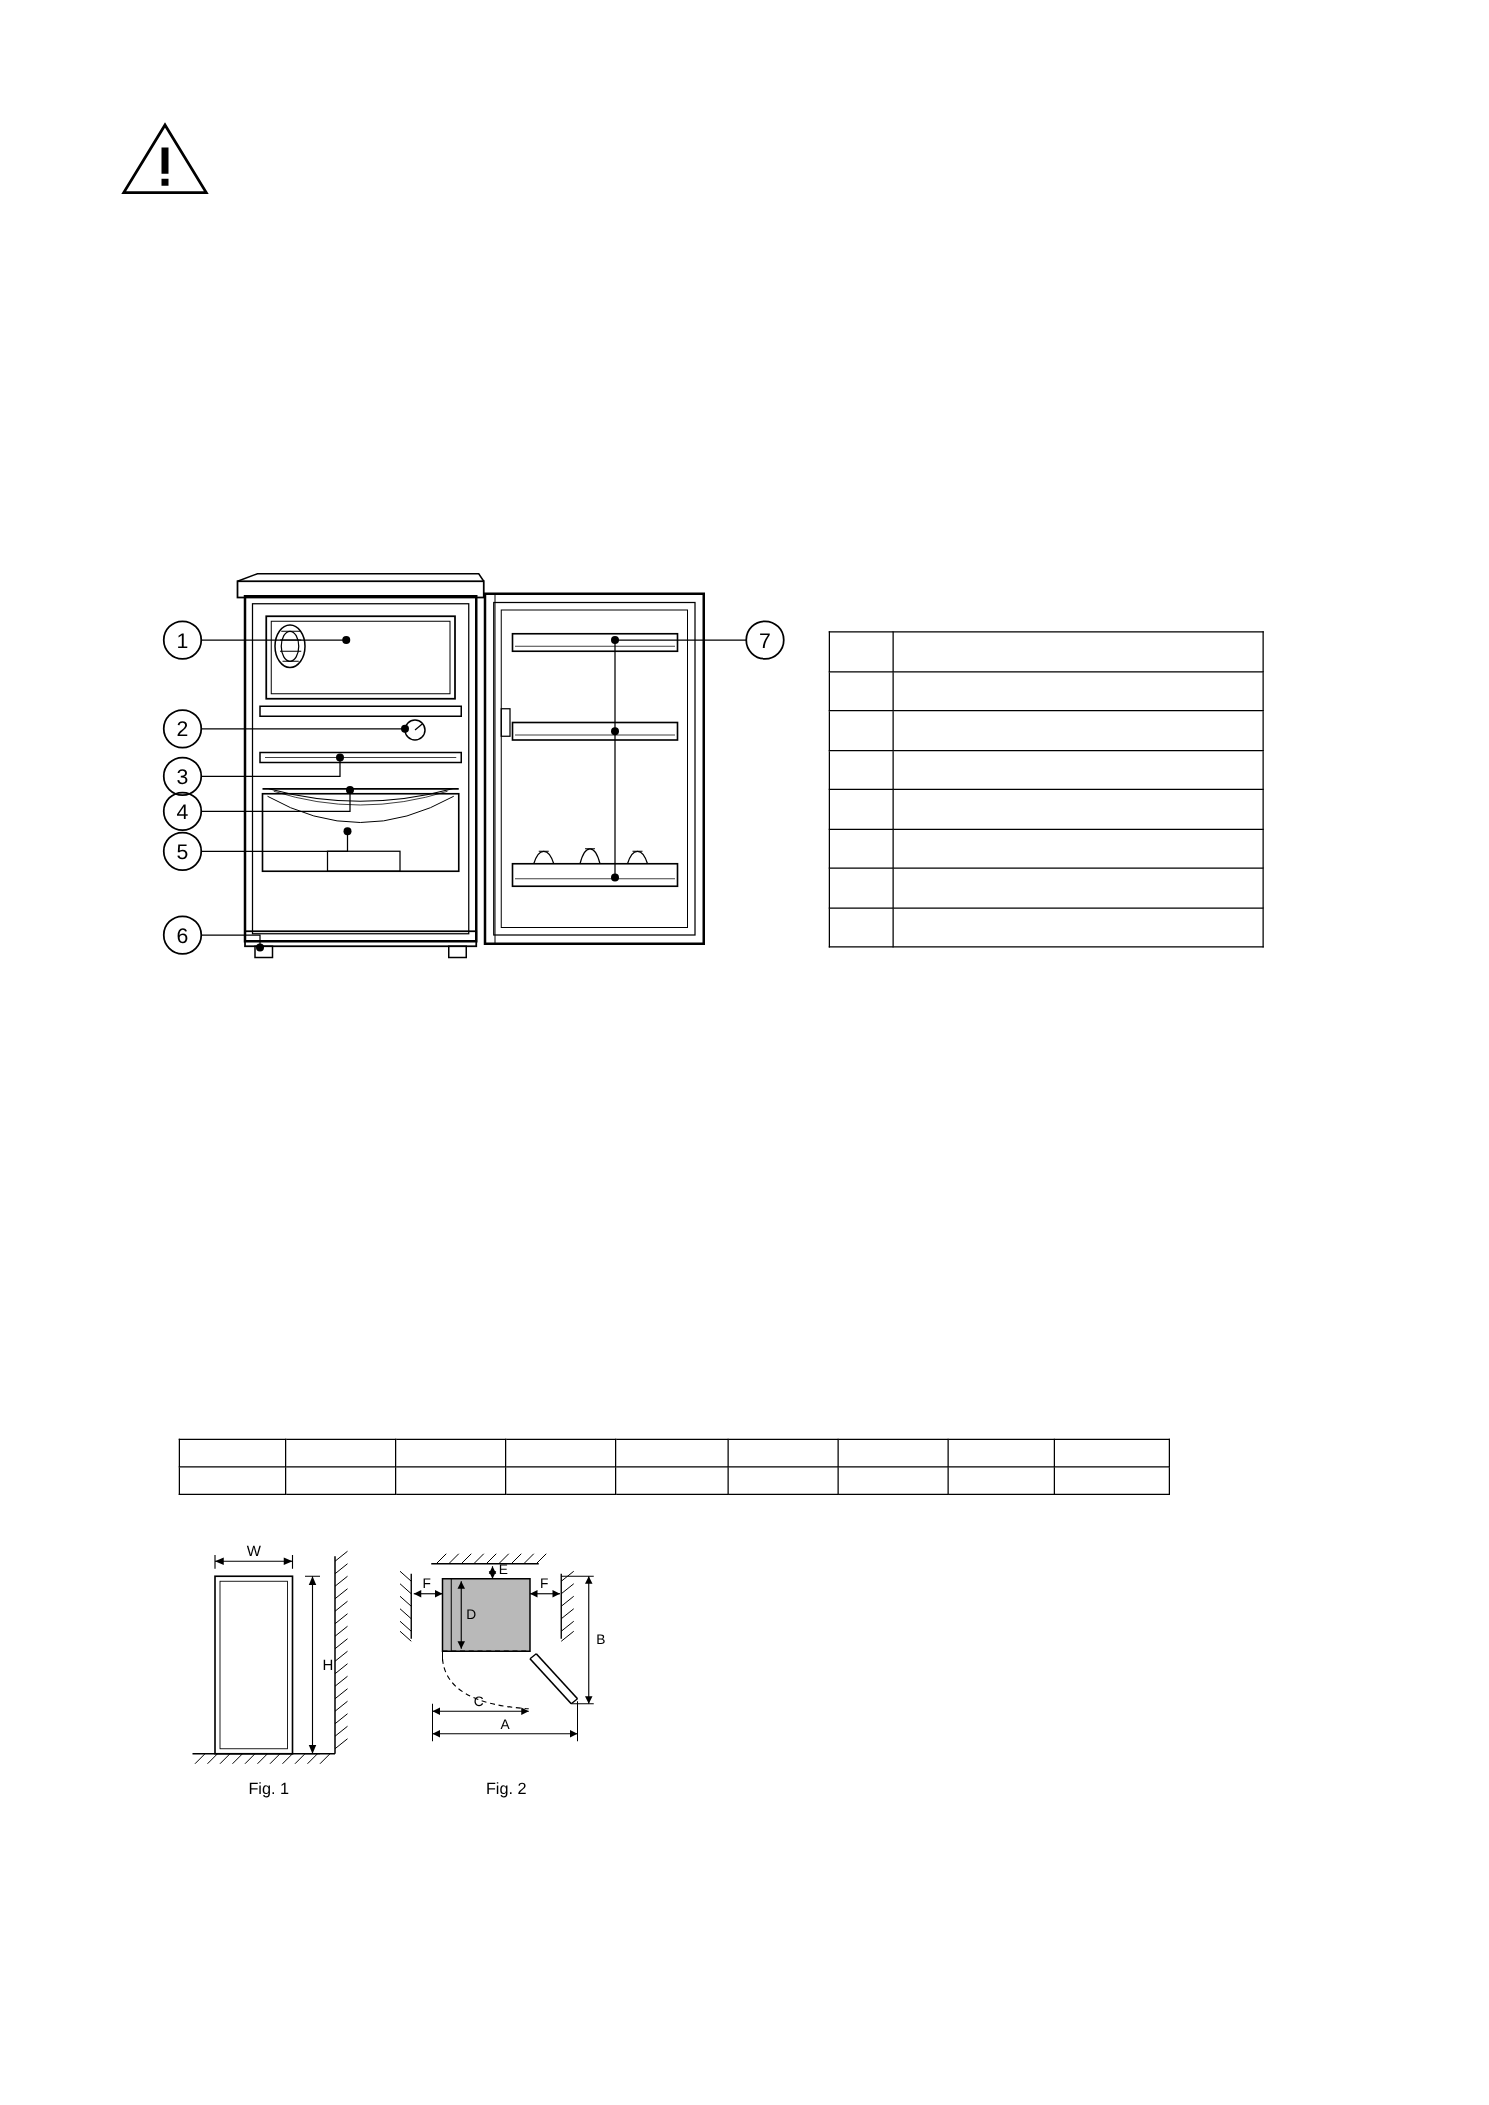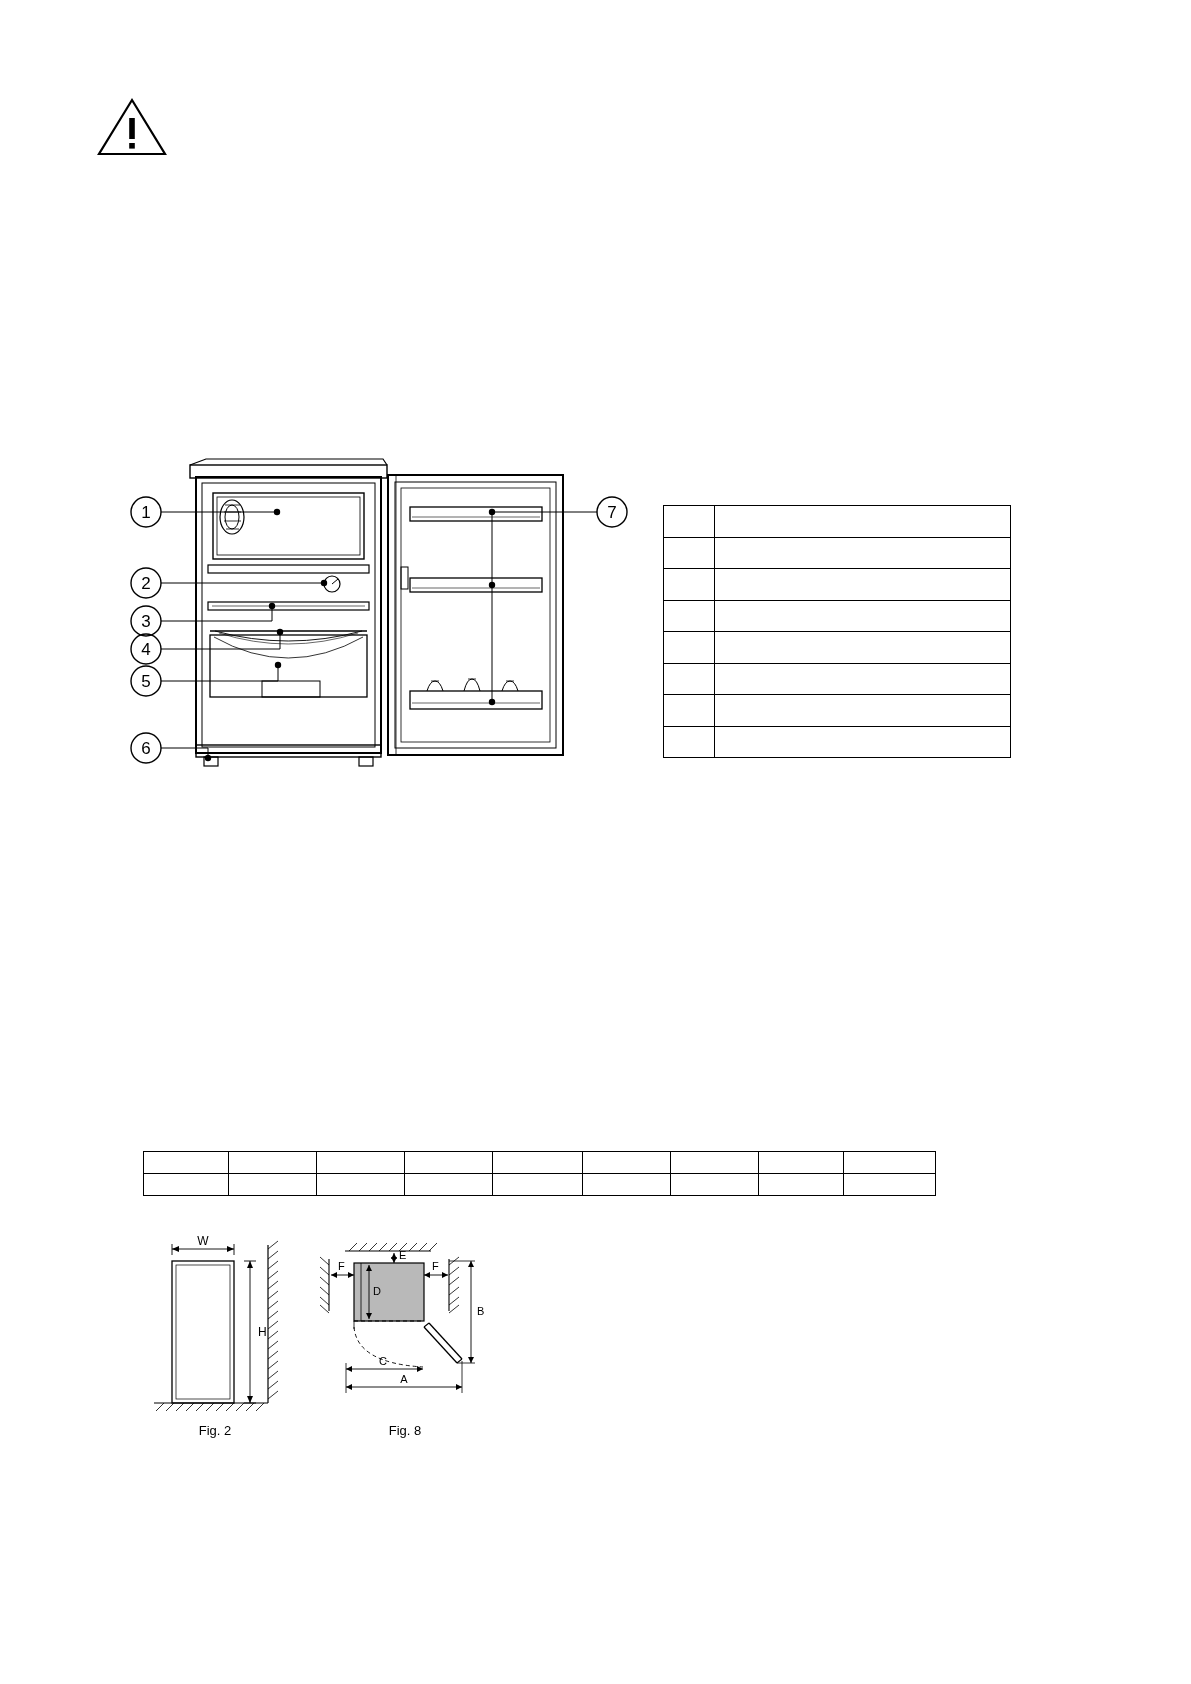--- a/index.html
+++ b/index.html
@@ -289,21 +289,21 @@
     <path d="M32 14 l7 -3 l0 6 Z" fill="#000"></path>
     <path d="M94 14 l-7 -3 l0 6 Z" fill="#000"></path>
     <text x="63" y="10" font-size="12" text-anchor="middle" font-family="Liberation Sans, sans-serif">W</text>
 
     <path class="ln" d="M110 26 L110 168" stroke-width="0.9"></path>
     <path class="ln" d="M104 26 L116 26 M104 168 L116 168" stroke-width="0.9"></path>
     <path d="M110 26 l-3 7 l6 0 Z" fill="#000"></path>
     <path d="M110 168 l-3 -7 l6 0 Z" fill="#000"></path>
     <text x="118" y="101" font-size="12" font-family="Liberation Sans, sans-serif">H</text>
   </svg>
-  <div class="fig-caption">Fig. 2</div>
+  <div class="fig-caption">Fig. 1</div>
 </div>
 
 <div class="fig2-wrap">
   <svg width="200" height="185" viewBox="0 0 200 185">
 
     <path class="ln" d="M40 16 L126 16" stroke-width="1.1"></path>
     <g stroke="#000" stroke-width="0.8">
       <path d="M44 16 l8 -8 M54 16 l8 -8 M64 16 l8 -8 M74 16 l8 -8 M84 16 l8 -8 M94 16 l8 -8 M104 16 l8 -8 M114 16 l8 -8 M124 16 l8 -8"></path>
     </g>
 
@@ -358,14 +358,14 @@
     <path d="M41 134 l6 -3 l0 6 Z" fill="#000"></path>
     <path d="M118 134 l-6 -3 l0 6 Z" fill="#000"></path>
     <text x="78" y="130" font-size="11" text-anchor="middle" font-family="Liberation Sans, sans-serif">C</text>
 
     <path class="ln" d="M41 152 L157 152" stroke-width="0.9"></path>
     <path class="ln" d="M41 128 L41 158 M157 126 L157 158" stroke-width="0.8"></path>
     <path d="M41 152 l6 -3 l0 6 Z" fill="#000"></path>
     <path d="M157 152 l-6 -3 l0 6 Z" fill="#000"></path>
     <text x="99" y="148" font-size="11" text-anchor="middle" font-family="Liberation Sans, sans-serif">A</text>
   </svg>
-  <div class="fig-caption">Fig. 8</div>
+  <div class="fig-caption">Fig. 2</div>
 </div>
 
 </body></html>

